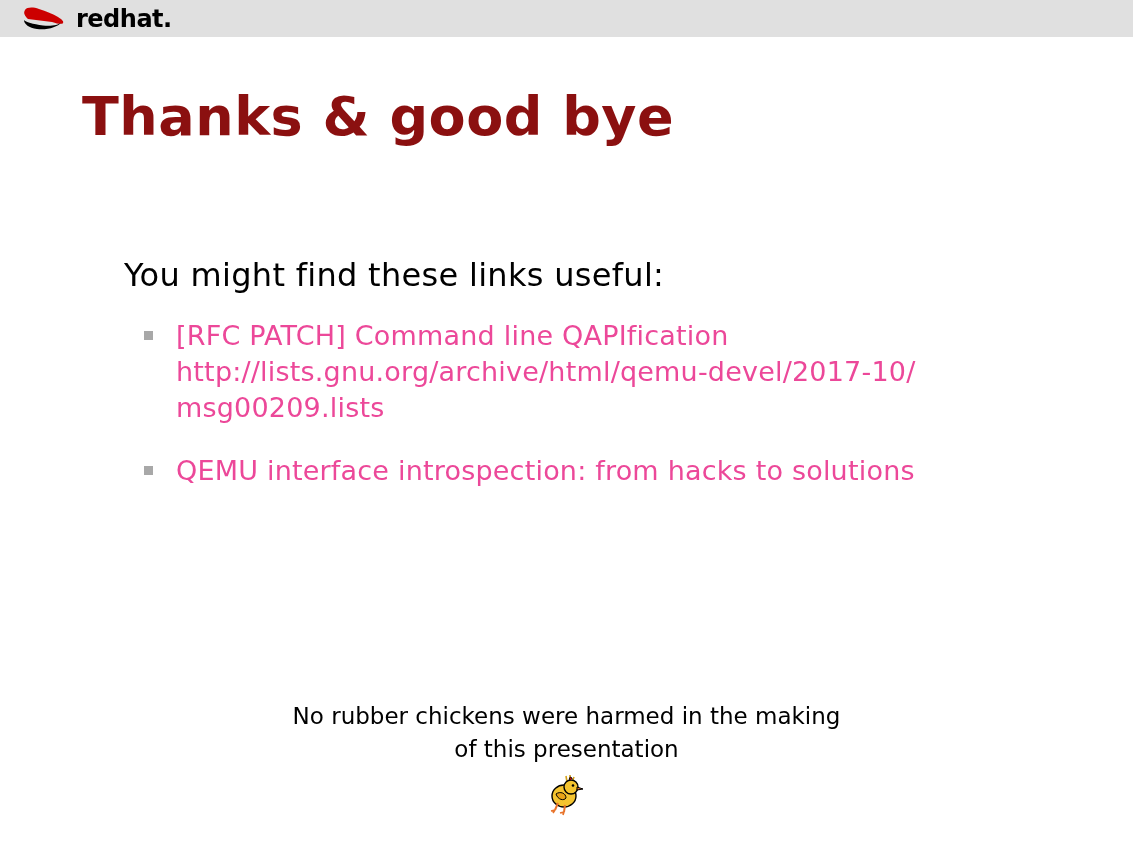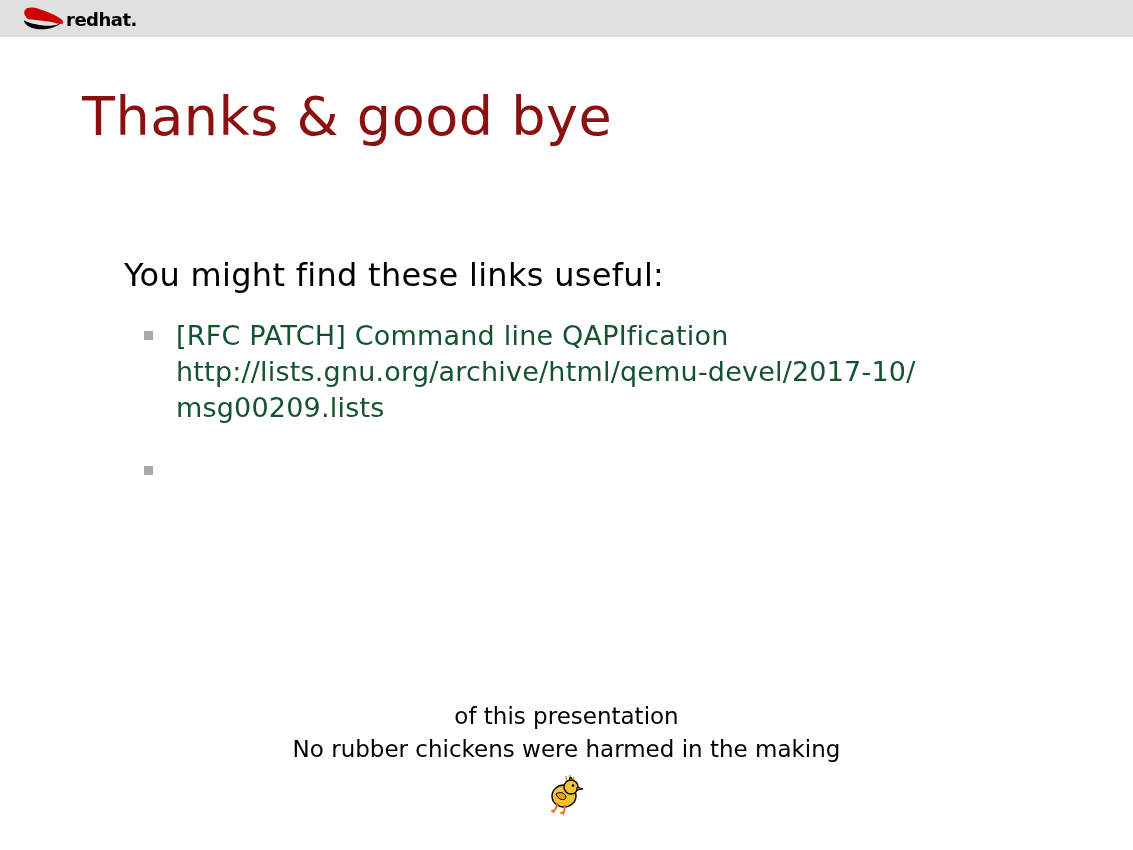--- a/index.html
+++ b/index.html
@@ -32,38 +32,38 @@
     align-items: center;
     height: 30px;
   }
   .logo-shadow {
     position: relative;
     width: 44px;
     height: 26px;
   }
   .logo-text {
     font-family: "DejaVu Sans", sans-serif;
-    font-size: 18px;
+    font-size: 24px;
     font-weight: bold;
     letter-spacing: -0.5px;
-    margin-left: 0;
+    margin-left: 10px;
     color: #000000;
   }
   .logo-text .red {
     color: #000000;
   }
 
   
   .slide-title {
     position: absolute;
     top: 85px;
     left: 82px;
     font-family: "DejaVu Sans", sans-serif;
     font-size: 54px;
-    font-weight: normal;
+    font-weight: bold;
     color: #8b1010;
     letter-spacing: 0.5px;
     white-space: nowrap;
   }
 
   
   .lead {
     position: absolute;
     top: 256px;
     left: 88px;
@@ -79,21 +79,21 @@
     top: 318px;
     left: 140px;
     width: 920px;
   }
   .bullet {
     position: relative;
     margin-bottom: 26px;
     padding-left: 36px;
     font-size: 27px;
     line-height: 1.34;
-    color: #14532d;
+    color: #ec4899;
     letter-spacing: 0.2px;
   }
   .bullet .marker {
     position: absolute;
     left: 4px;
     top: 13px;
     width: 9px;
     height: 9px;
     background: #a8a8a8;
   }
@@ -148,27 +148,28 @@
 
   <div class="bullet">
     <span class="marker"></span>
     <span class="line">[RFC PATCH] Command line QAPIfication</span>
     <span class="line">http://lists.gnu.org/archive/html/qemu-devel/2017-10/</span>
     <span class="line">msg00209.lists</span>
   </div>
 
   <div class="bullet">
     <span class="marker"></span>
+    <span class="line">QEMU interface introspection: from hacks to solutions</span>
   </div>
 
 </div>
 
 <div class="footnote">
+  <div>No rubber chickens were harmed in the making</div>
   <div>of this presentation</div>
-  <div>No rubber chickens were harmed in the making</div>
 </div>
 
 <div class="chicken">
   <span>
     <svg width="46" height="46" viewBox="0 0 46 46" xmlns="http://www.w3.org/2000/svg">
       <path d="M22 6 L23 12 M26 5 L26 11 M30 7 L28 12" stroke="#d4a017" stroke-width="1.6" fill="none"></path>
       <ellipse cx="20" cy="26" rx="12" ry="11" fill="#f4c430" stroke="#000000" stroke-width="1.4"></ellipse>
       <circle cx="27" cy="17" r="7" fill="#f4c430" stroke="#000000" stroke-width="1.4"></circle>
       <circle cx="29" cy="15.5" r="1.3" fill="#000000"></circle>
       <path d="M33 17 L39 19 L33 20 Z" fill="#e8732a" stroke="#000000" stroke-width="1"></path>

